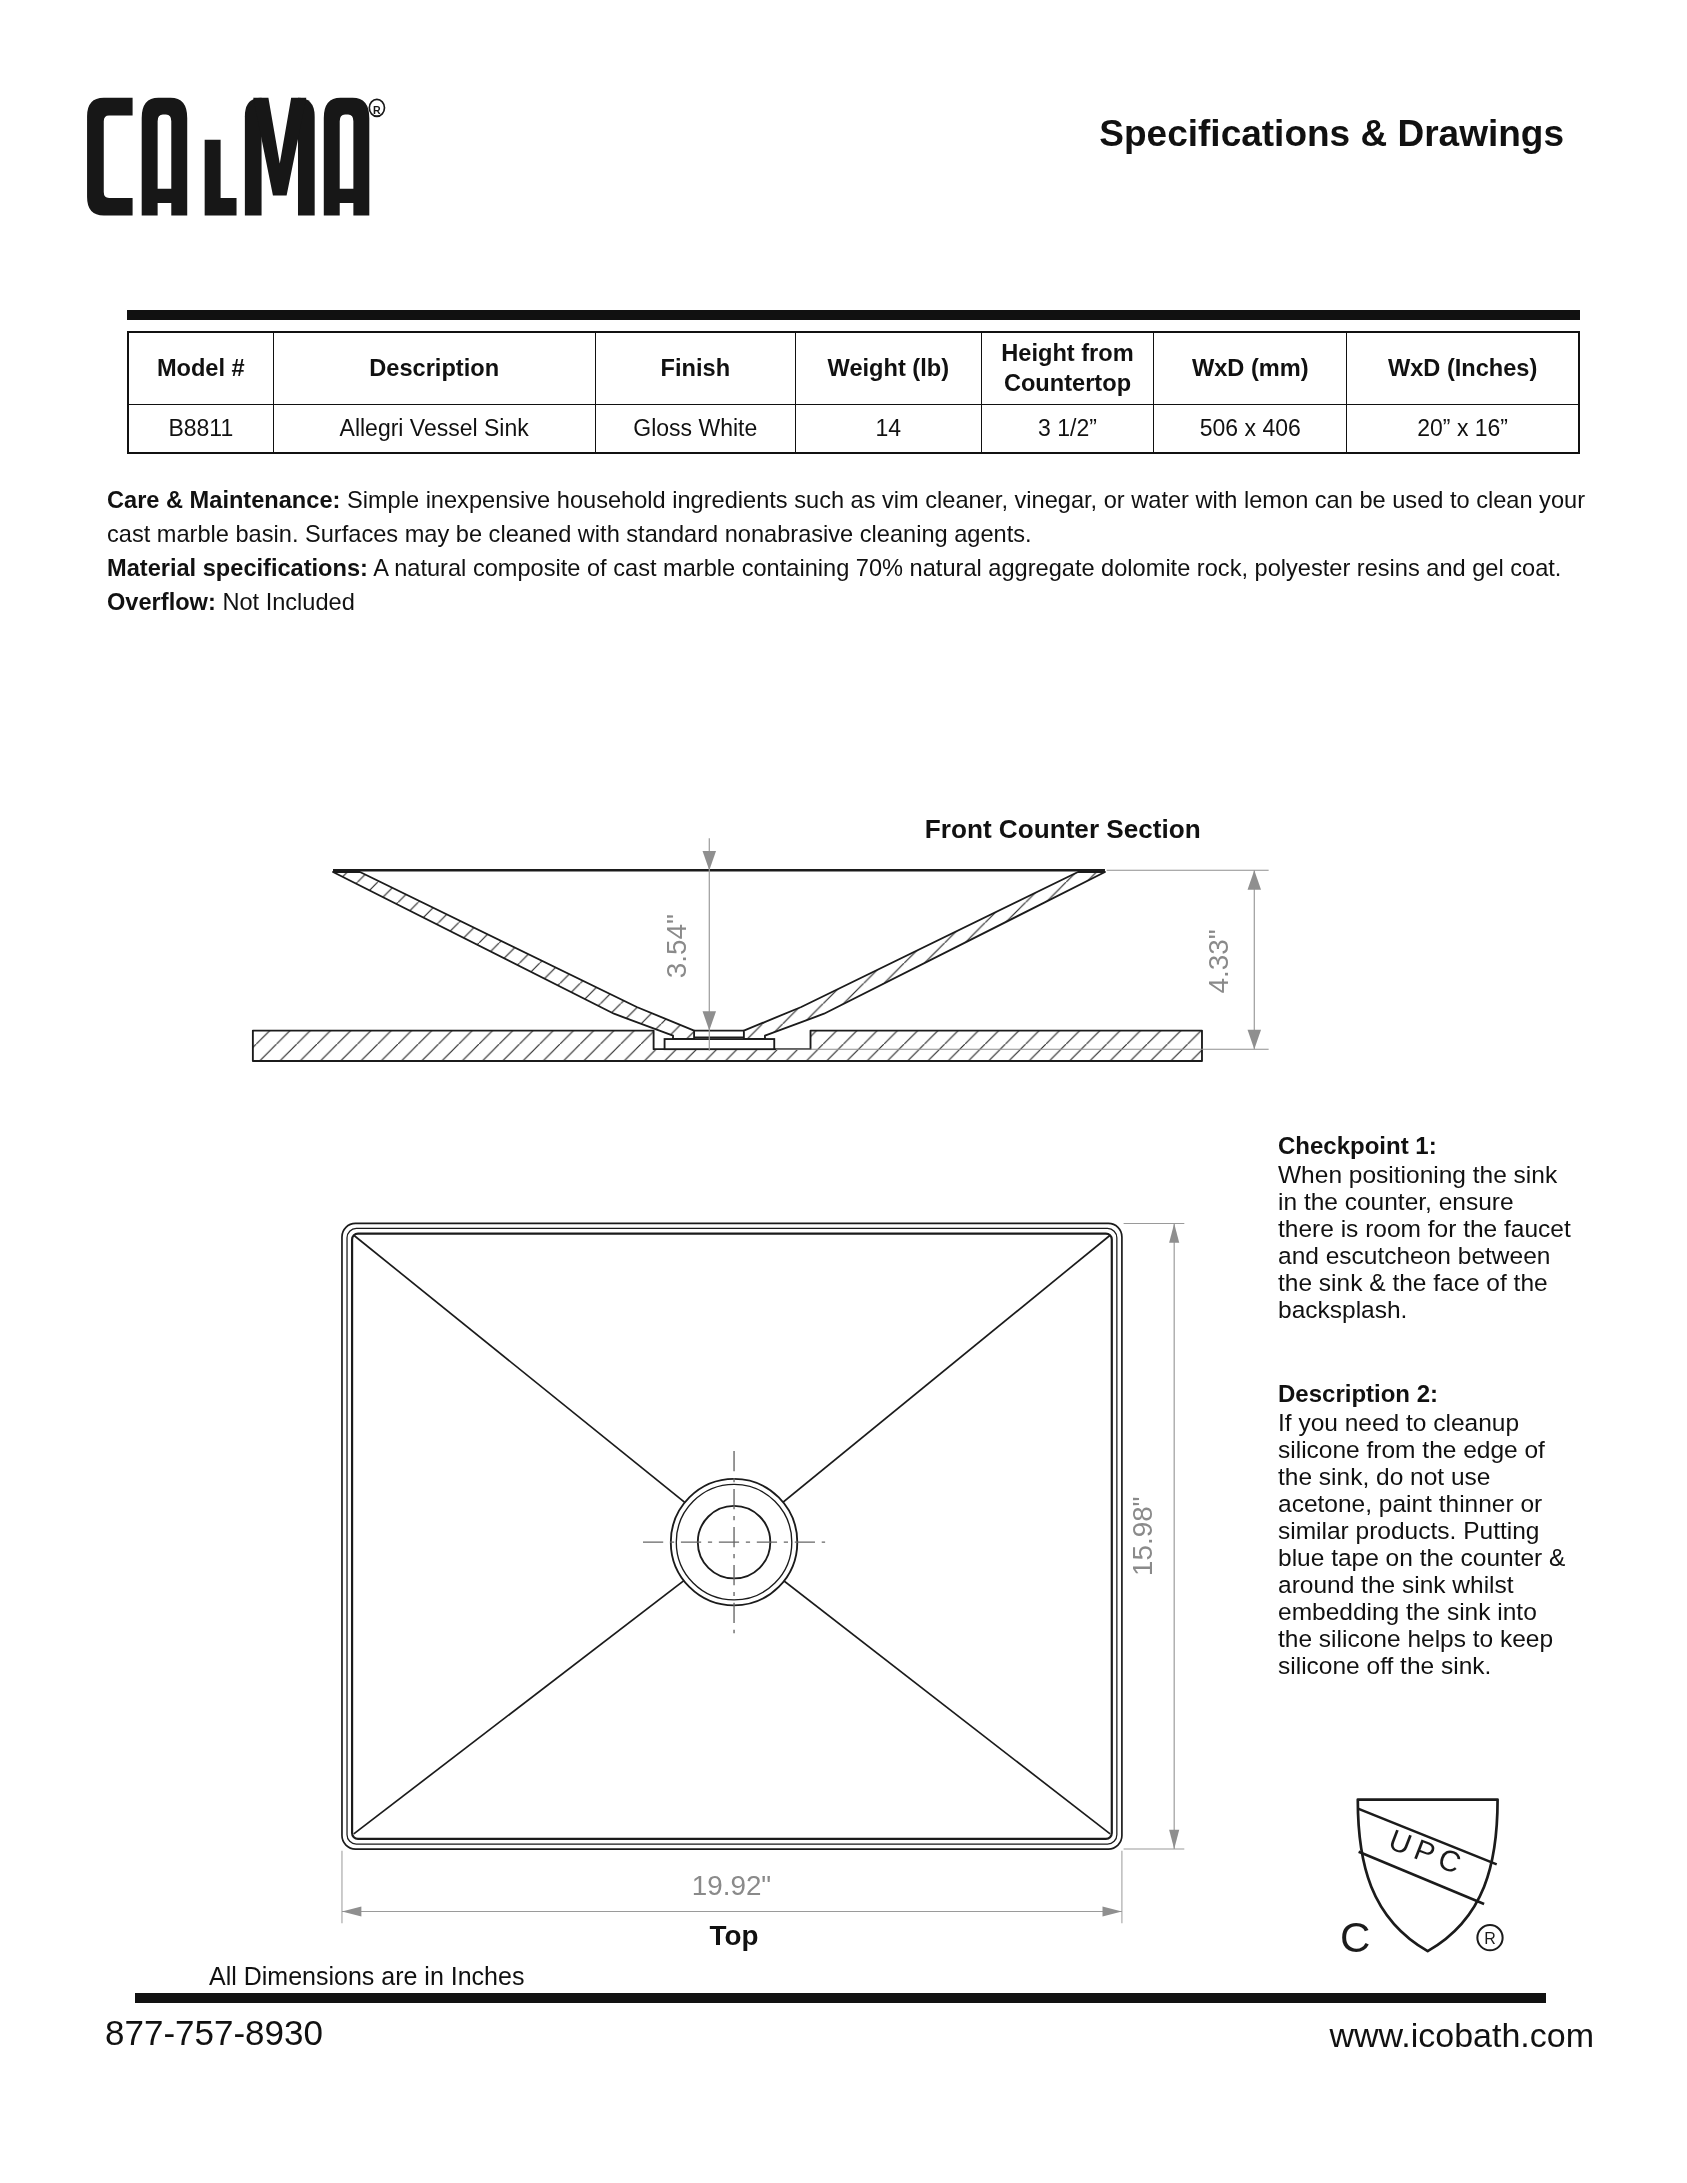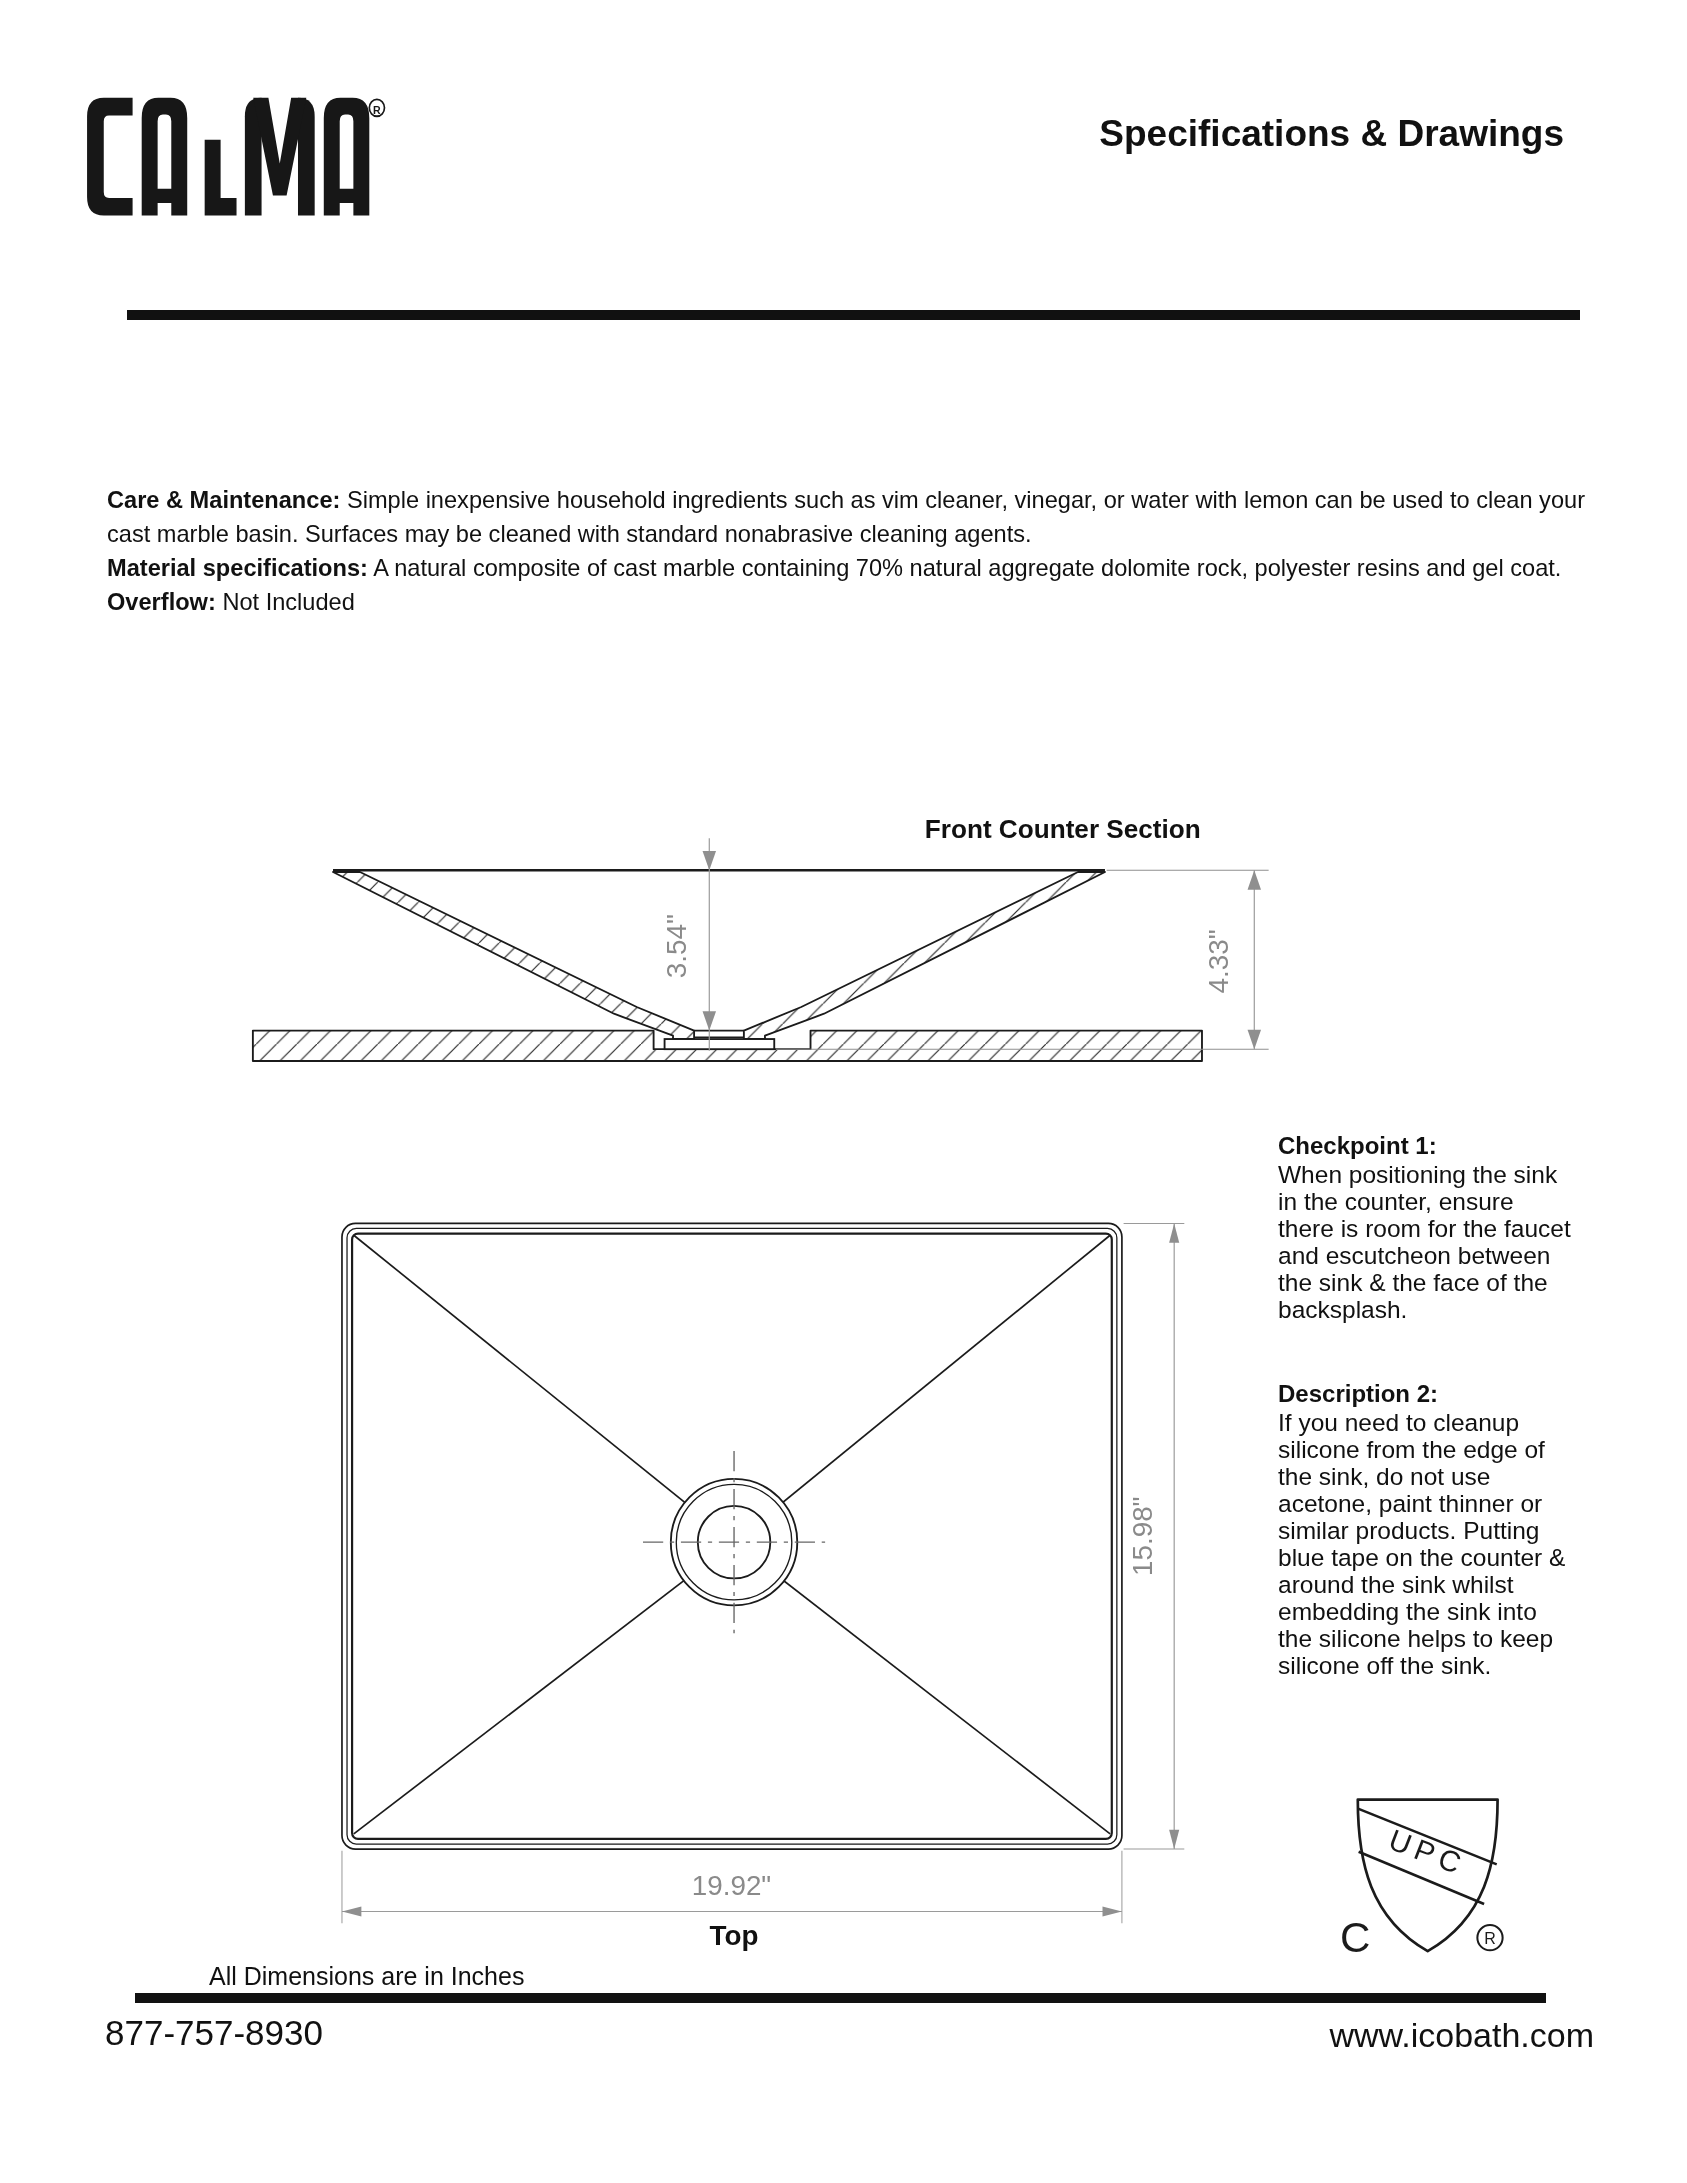--- a/index.html
+++ b/index.html
@@ -84,20 +84,38 @@
   <colgroup>
     <col style="width:10.0%">
       <col style="width:22.2%">
       <col style="width:13.8%">
     <col style="width:12.8%">
       <col style="width:11.9%">
       <col style="width:13.3%">
       <col style="width:16.0%">
   </colgroup>
   <tbody>
+      <tr>
+    <th>Model #</th>
+    <th>Description</th>
+    <th>Finish</th>
+    <th>Weight (lb)</th>
+    <th>Height from Countertop</th>
+    <th>WxD (mm)</th>
+    <th>WxD (Inches)</th>
+  </tr>
+  <tr>
+    <td>B8811</td>
+    <td>Allegri Vessel Sink</td>
+    <td>Gloss White</td>
+    <td>14</td>
+    <td>3 1/2”</td>
+    <td>506 x 406</td>
+    <td>20” x 16”</td>
+  </tr>
 </tbody>
   </table>
 
 <div class="abs" id="info-block">
   <p><span class="lbl">Care &amp; Maintenance:</span> <span>Simple inexpensive household ingredients such as vim cleaner, vinegar, or water with lemon can be used to clean your cast marble basin. Surfaces may be cleaned with standard nonabrasive cleaning agents.</span></p>
   <p><span class="lbl">Material specifications:</span> <span>A natural composite of cast marble containing 70% natural aggregate dolomite rock, polyester resins and gel coat.</span></p>
   <p><span class="lbl">Overflow:</span> <span>Not Included</span></p>
 </div>
 
 <svg class="abs" style="left:236px;top:801px;" width="1063" height="304" viewBox="0 0 1260 360">

